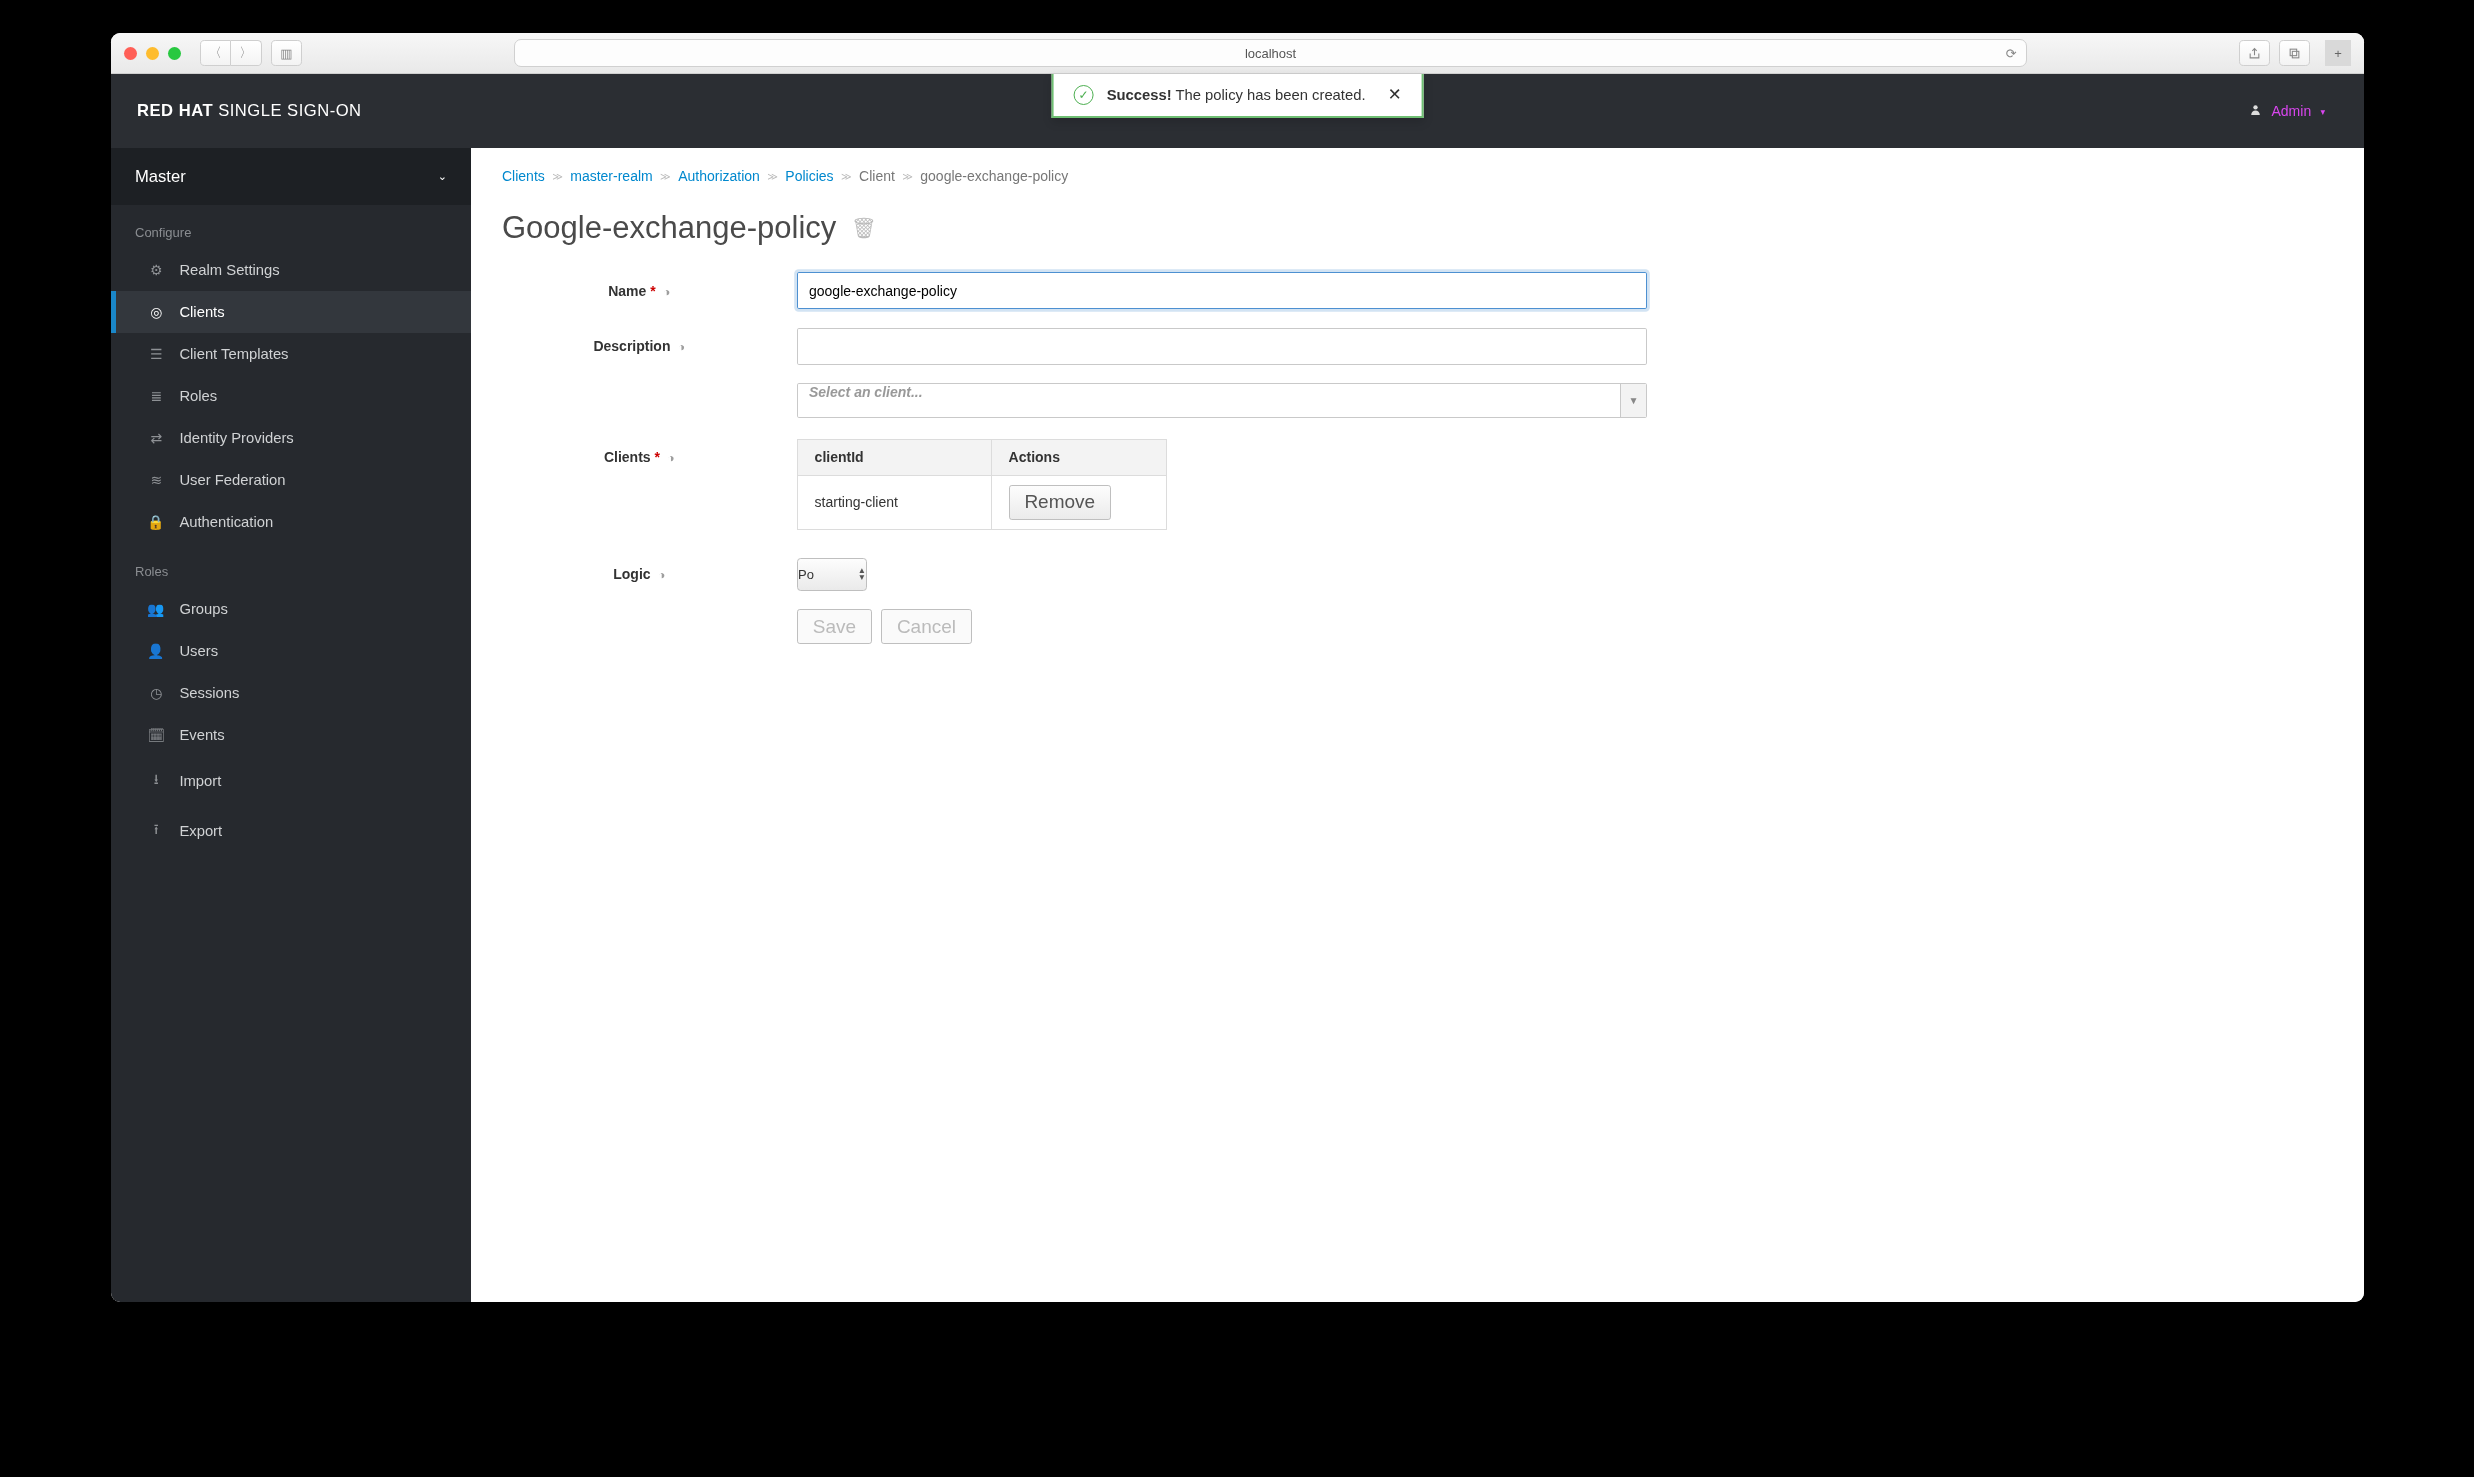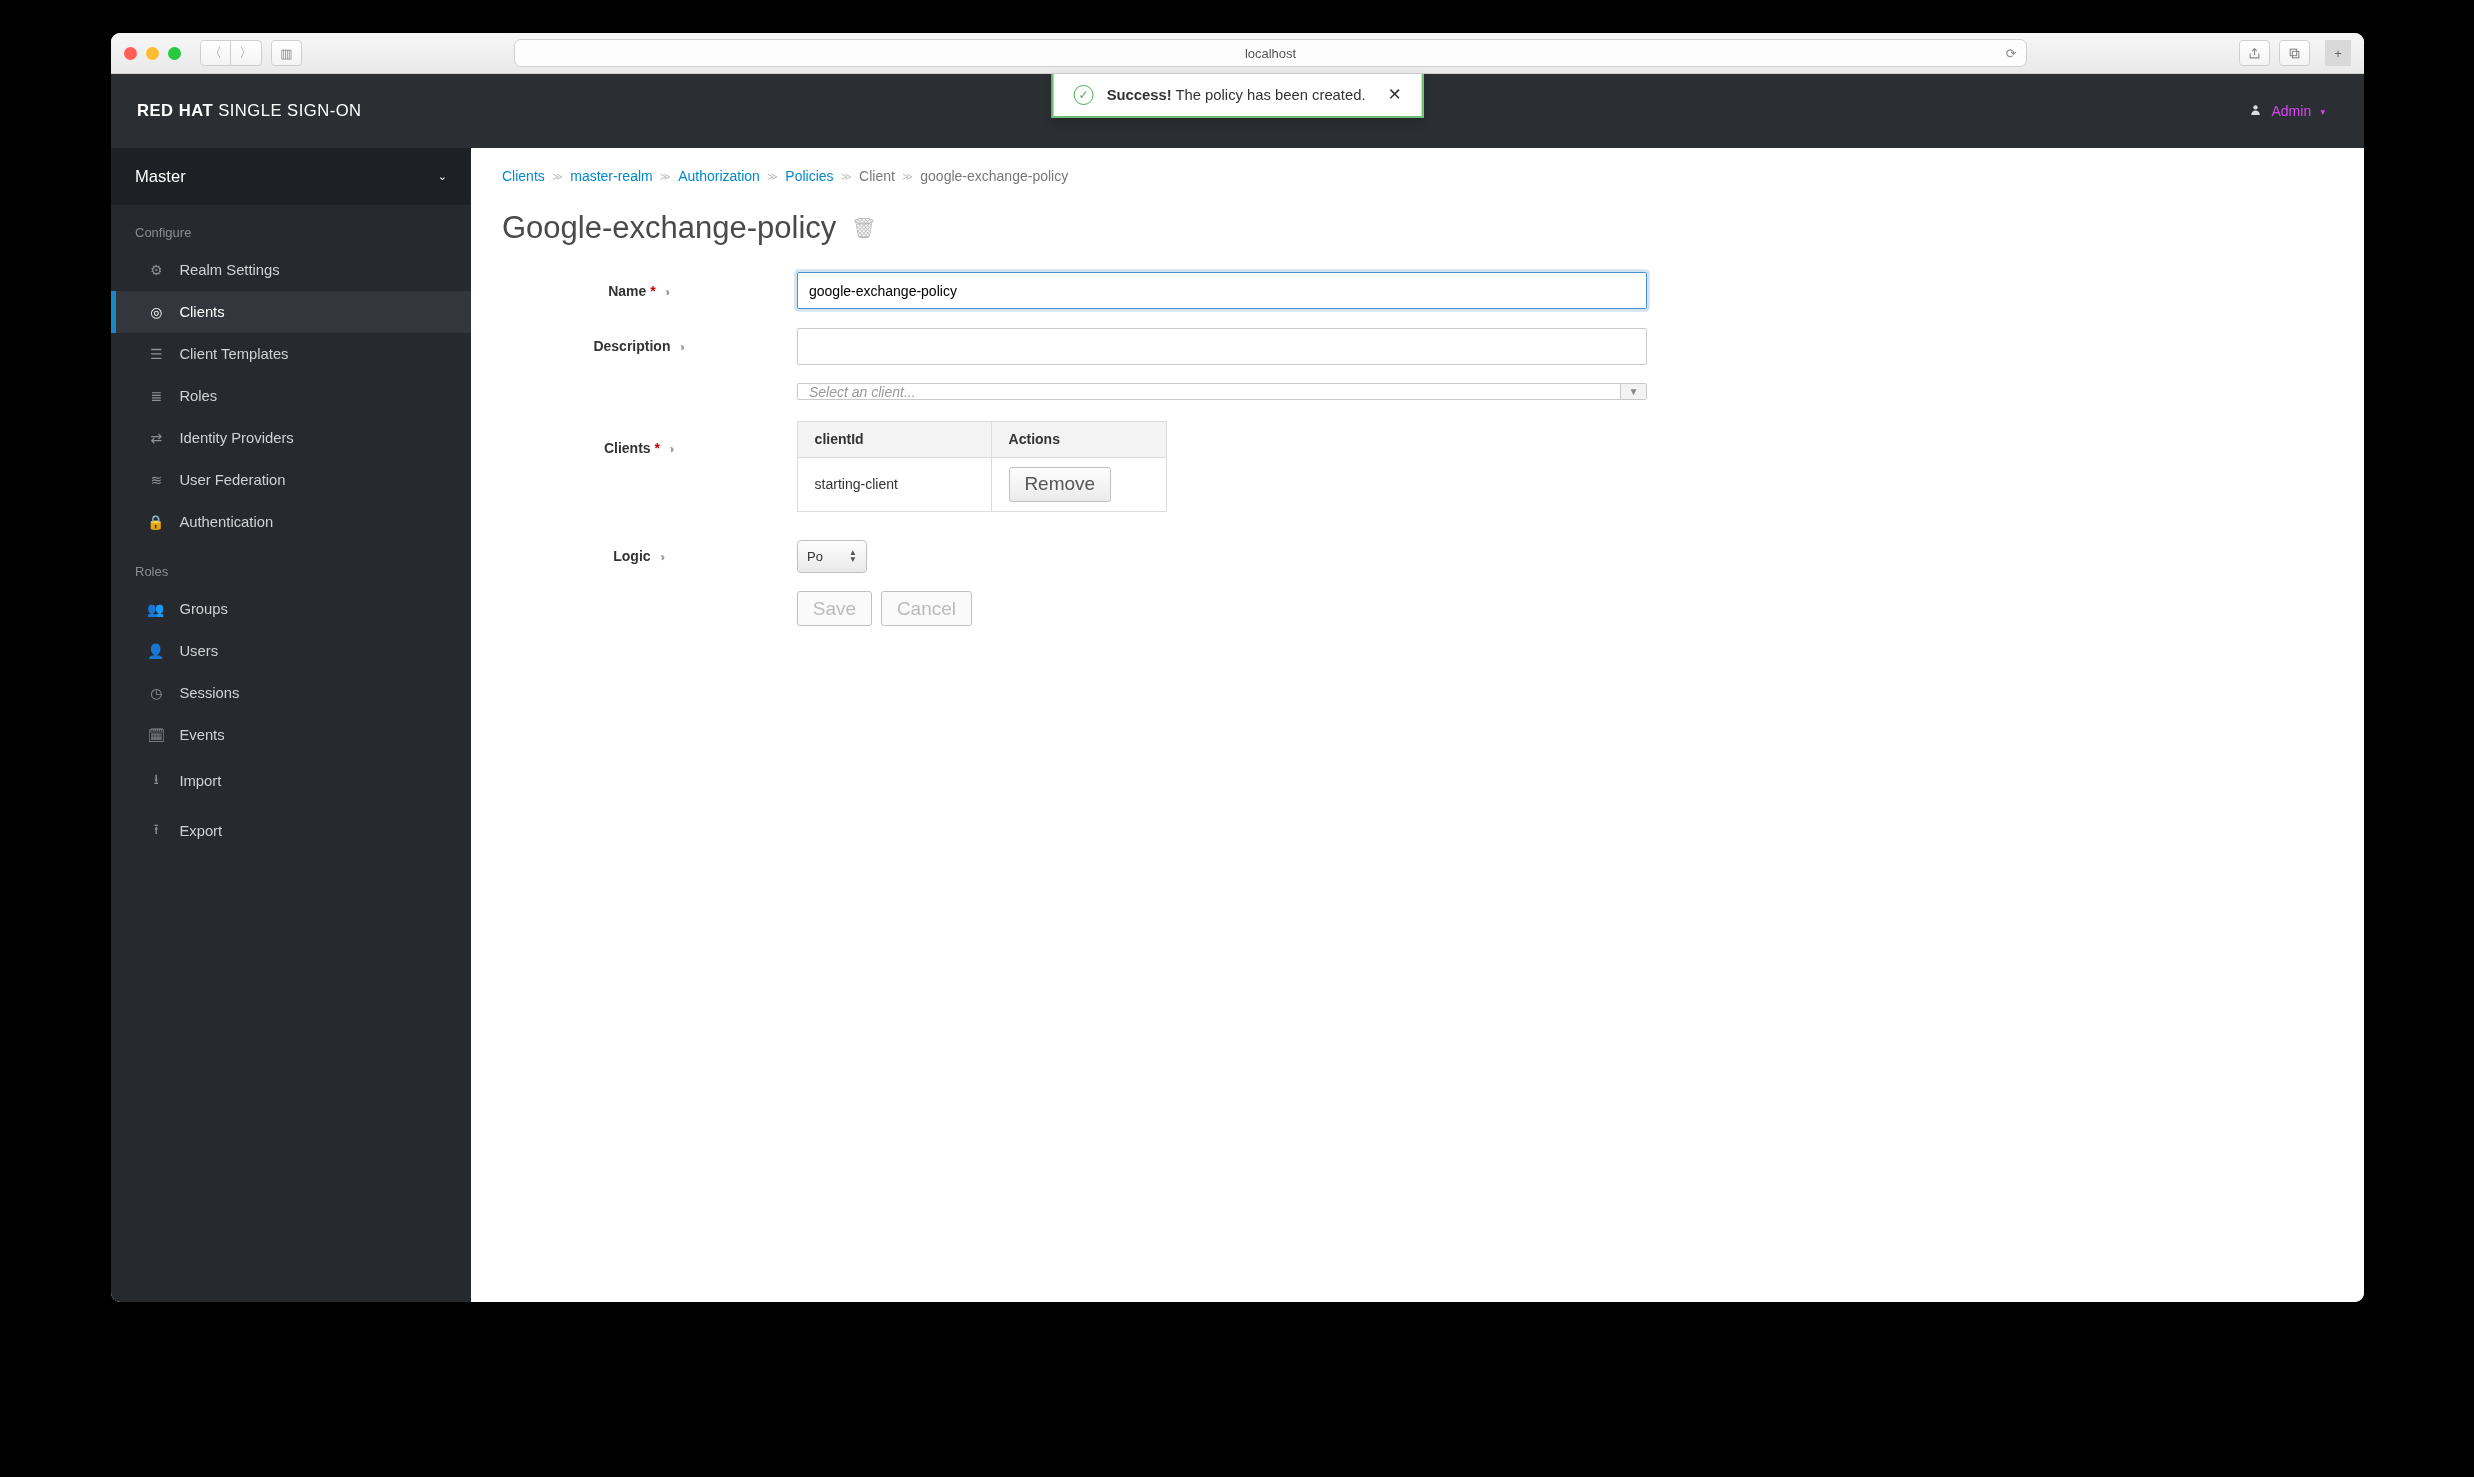--- a/index.html
+++ b/index.html
@@ -123,29 +123,29 @@
   .flabel { width:295px; text-align:center; padding-right:20.3px; font-weight:600; color:#333; font-size:14px; }
   .req { color:#c00; }
   .help { color:#9e9e9e; font-size:12px; margin-left:3.7px; }
   .fcontrol { flex:1; }
   .fcontrol input[type=text] {
     width:100%; max-width:850px; height:37px; border:0.9px solid #c9c9c9;
     padding:0 11px; font-size:14px; border-radius:1.8px;
   }
   .fcontrol input.focused { border:0.9px solid #4d90d1; box-shadow:0 0 0 2.8px rgba(77,144,209,.25); outline:none; }
   .select-fake {
-    width:850px; height:17px; border:0.9px solid #c9c9c9; display:flex; 
-    color:#999; font-style:italic; font-size:14px; border-radius:1.8px; overflow:hidden;
+    width:850px; height:35px; border:0.9px solid #c9c9c9; display:flex; 
+    color:#999; font-style:italic; font-size:14px; border-radius:1.8px; overflow:hidden;font-weight:bold;
   }
   .select-fake .sel-text { flex:1; padding:0 11px; }
   .select-fake .sel-caret { width:26px; height:100%; border-left:0.9px solid #c9c9c9; background:#f3f3f3; display:flex; align-items:center; justify-content:center; color:#888; font-size:10.2px;}
   .mini-select {
     width:70px; height:33px; border:0.9px solid #bfbfbf; border-radius:3.7px;
     background:linear-gradient(#fdfdfd,#eaeaea);
-    display:flex; align-items:center; padding:0 9px; font-size:13px; color:#333;
+    display:flex; align-items:center; padding:0 0; font-size:13px; color:#333;
     justify-content:space-between;
   }
   .mini-select .ud { font-size:8.3px; line-height:7.4px; color:#555; display:flex; flex-direction:column; }
 
   table.clients-table {
     border-collapse:collapse; margin-top:5.5px;
   }
   table.clients-table th, table.clients-table td {
     border:0.9px solid #dcdcdc; padding:9.2px 16.6px; font-size:14px; text-align:left;
   }

